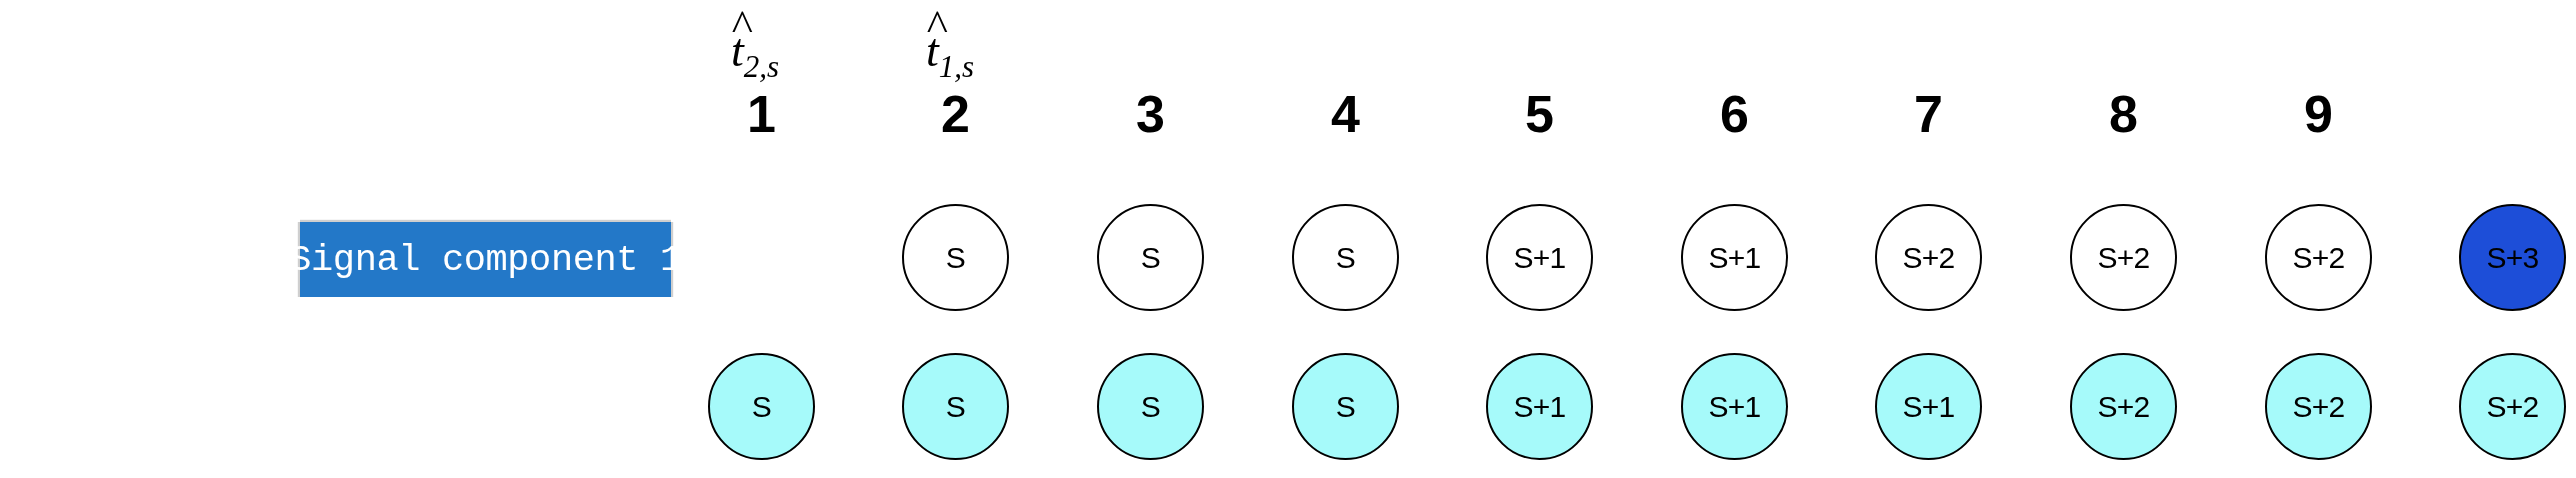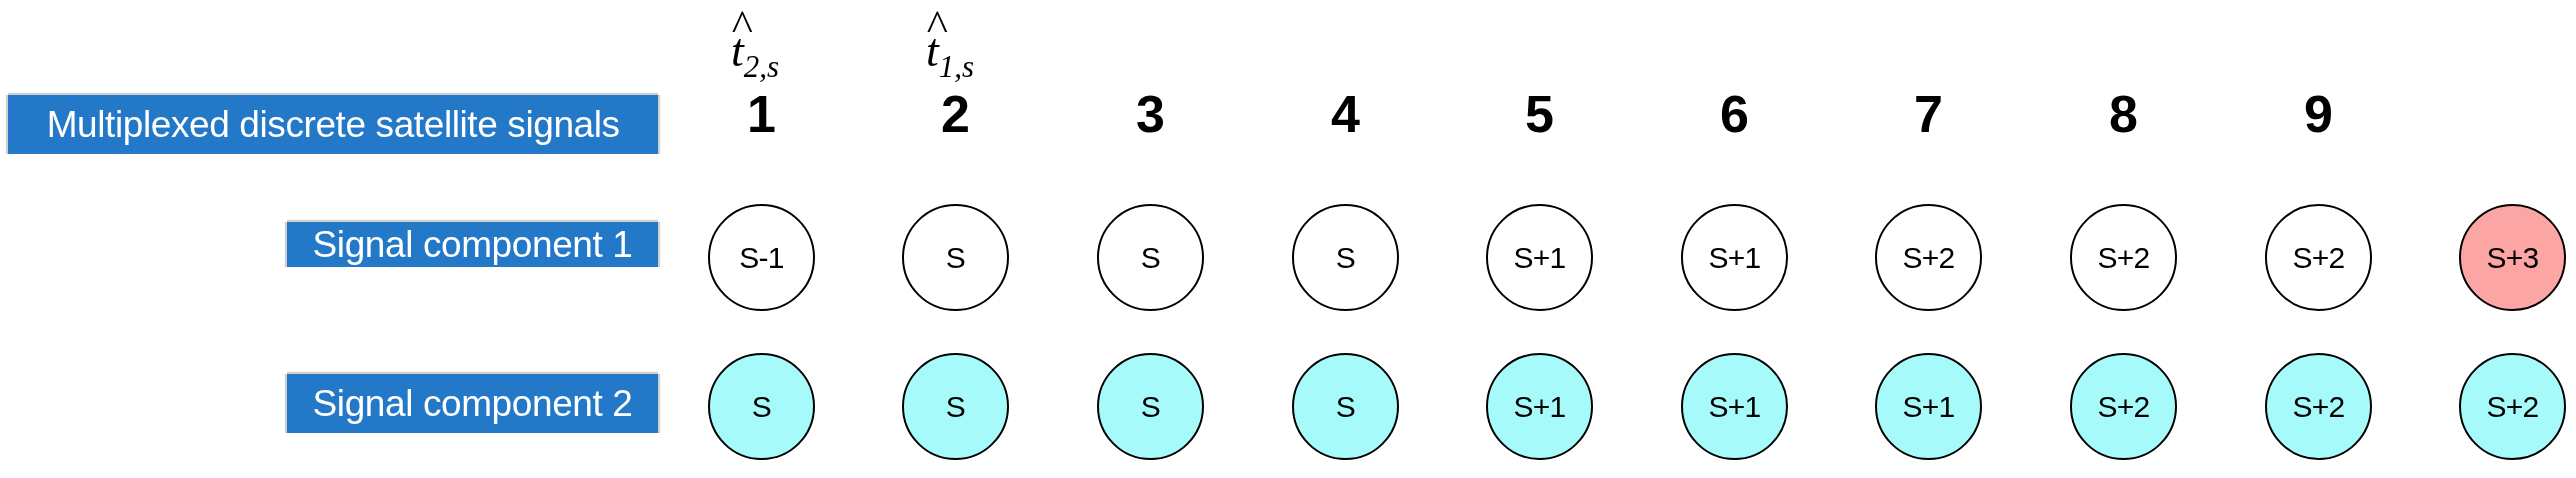--- a/index.html
+++ b/index.html
@@ -34,25 +34,26 @@
     letter-spacing: -0.4px;
   }
   .bar-title {
     left: 8.2px;
     top: 95px;
     width: 650px;
     height: 59px;
     font-size: 37px;
   }
   .bar-row1 {
-    left: 287px;
+    left: 300px;
     top: 222px;
     width: 371px;
-    height: 45px;
+    height: 75px;
     font-size: 37px;
+    font-family: Liberation Mono, monospace;
   }
   .bar-row2 {
     left: 287px;
     top: 374px;
     width: 371px;
     height: 59px;
     font-size: 37px;
   }
 
   
@@ -121,44 +122,41 @@
 
 <div id="canvas">
 
   <div class="that" id="that-0" style="left: 731px; top: 28px;">
     <span class="hatwrap"><span class="hat">^</span><span>t</span></span><span class="sub">2,s</span>
   </div>
   <div class="that" id="that-1" style="left: 926px; top: 28px;">
     <span class="hatwrap"><span class="hat">^</span><span>t</span></span><span class="sub">1,s</span>
   </div>
 
-  <div class="bar bar-title">Multiplexed discrete satellite signals</div>
   <div class="bar bar-row1">Signal component 1</div>
-  <div class="bar bar-row2">Signal component 2</div>
 
   <div class="idxnum" id="idx-0" style="left: 708px;">1</div>
   <div class="idxnum" id="idx-1" style="left: 902px;">2</div>
   <div class="idxnum" id="idx-2" style="left: 1097px;">3</div>
   <div class="idxnum" id="idx-3" style="left: 1292px;">4</div>
   <div class="idxnum" id="idx-4" style="left: 1486px;">5</div>
   <div class="idxnum" id="idx-5" style="left: 1681px;">6</div>
   <div class="idxnum" id="idx-6" style="left: 1875px;">7</div>
   <div class="idxnum" id="idx-7" style="left: 2070px;">8</div>
   <div class="idxnum" id="idx-8" style="left: 2265px;">9</div>
 
-  <div class="circle row1" id="r0c0" style="left: 708px; background: rgb(255, 255, 255);">S-1</div>
   <div class="circle row1" id="r0c1" style="left: 902px; background: rgb(255, 255, 255);">S</div>
   <div class="circle row1" id="r0c2" style="left: 1097px; background: rgb(255, 255, 255);">S</div>
   <div class="circle row1" id="r0c3" style="left: 1292px; background: rgb(255, 255, 255);">S</div>
   <div class="circle row1" id="r0c4" style="left: 1486px; background: rgb(255, 255, 255);">S+1</div>
   <div class="circle row1" id="r0c5" style="left: 1681px; background: rgb(255, 255, 255);">S+1</div>
   <div class="circle row1" id="r0c6" style="left: 1875px; background: rgb(255, 255, 255);">S+2</div>
   <div class="circle row1" id="r0c7" style="left: 2070px; background: rgb(255, 255, 255);">S+2</div>
   <div class="circle row1" id="r0c8" style="left: 2265px; background: rgb(255, 255, 255);">S+2</div>
-  <div class="circle row1" id="r0c9" style="left: 2459px; background: #fca5a5;">S+3</div>
+  <div class="circle row1" id="r0c9" style="left: 2459px; background: #1d4ed8;">S+3</div>
 
   <div class="circle row2" id="r1c0" style="left: 708px; background: rgb(166, 250, 250);">S</div>
   <div class="circle row2" id="r1c1" style="left: 902px; background: rgb(166, 250, 250);">S</div>
   <div class="circle row2" id="r1c2" style="left: 1097px; background: rgb(166, 250, 250);">S</div>
   <div class="circle row2" id="r1c3" style="left: 1292px; background: rgb(166, 250, 250);">S</div>
   <div class="circle row2" id="r1c4" style="left: 1486px; background: rgb(166, 250, 250);">S+1</div>
   <div class="circle row2" id="r1c5" style="left: 1681px; background: rgb(166, 250, 250);">S+1</div>
   <div class="circle row2" id="r1c6" style="left: 1875px; background: rgb(166, 250, 250);">S+1</div>
   <div class="circle row2" id="r1c7" style="left: 2070px; background: rgb(166, 250, 250);">S+2</div>
   <div class="circle row2" id="r1c8" style="left: 2265px; background: rgb(166, 250, 250);">S+2</div>

